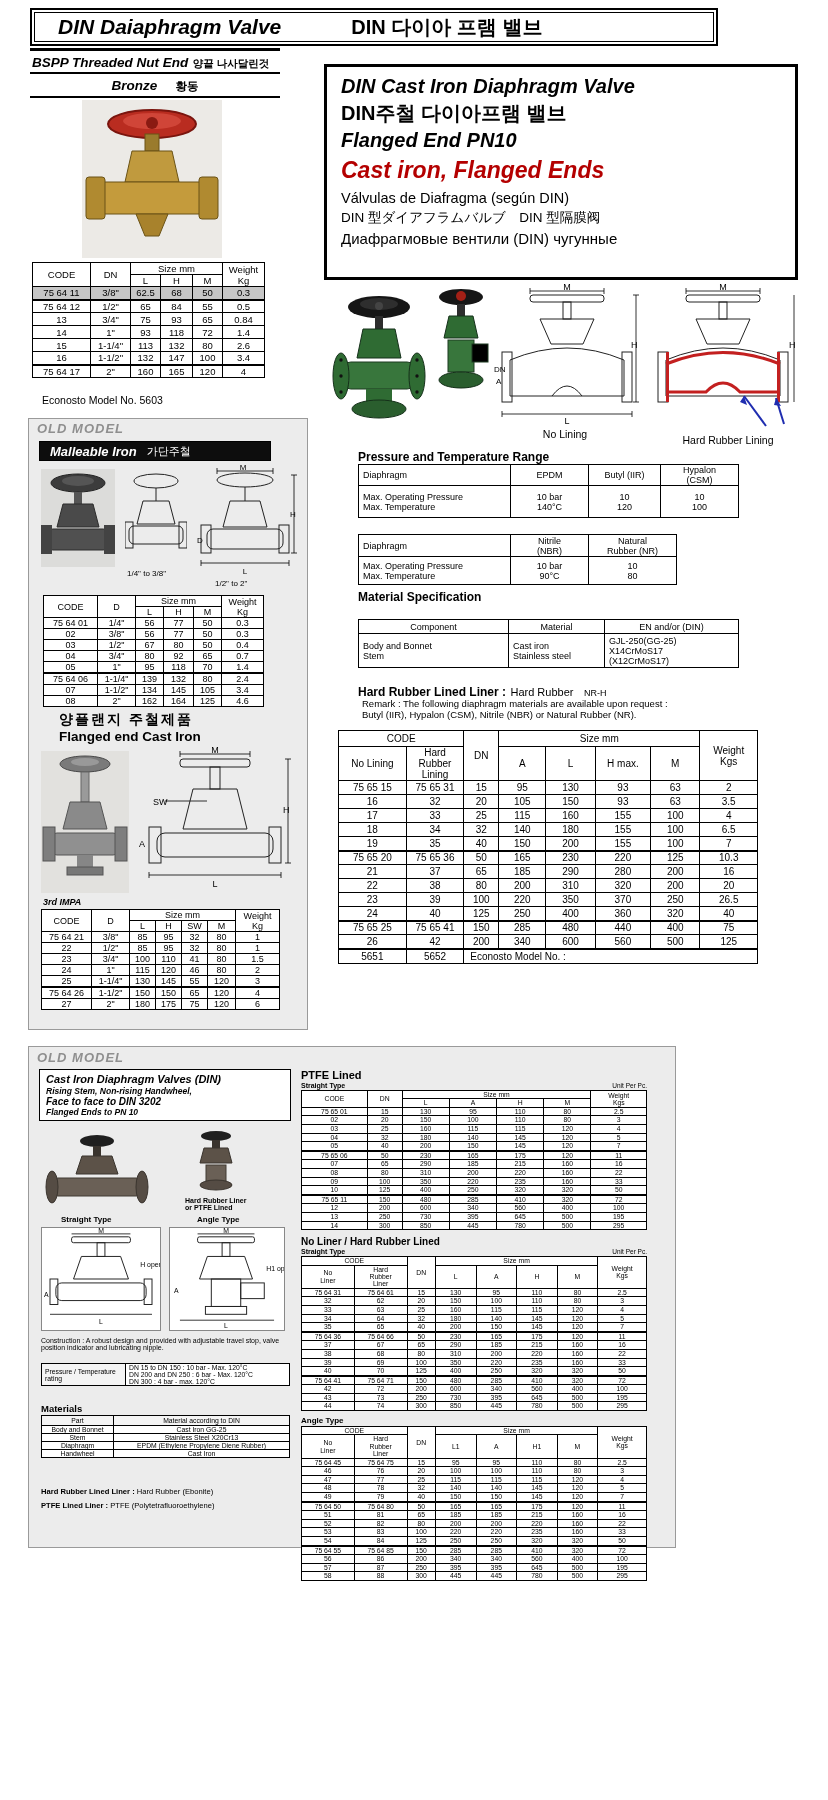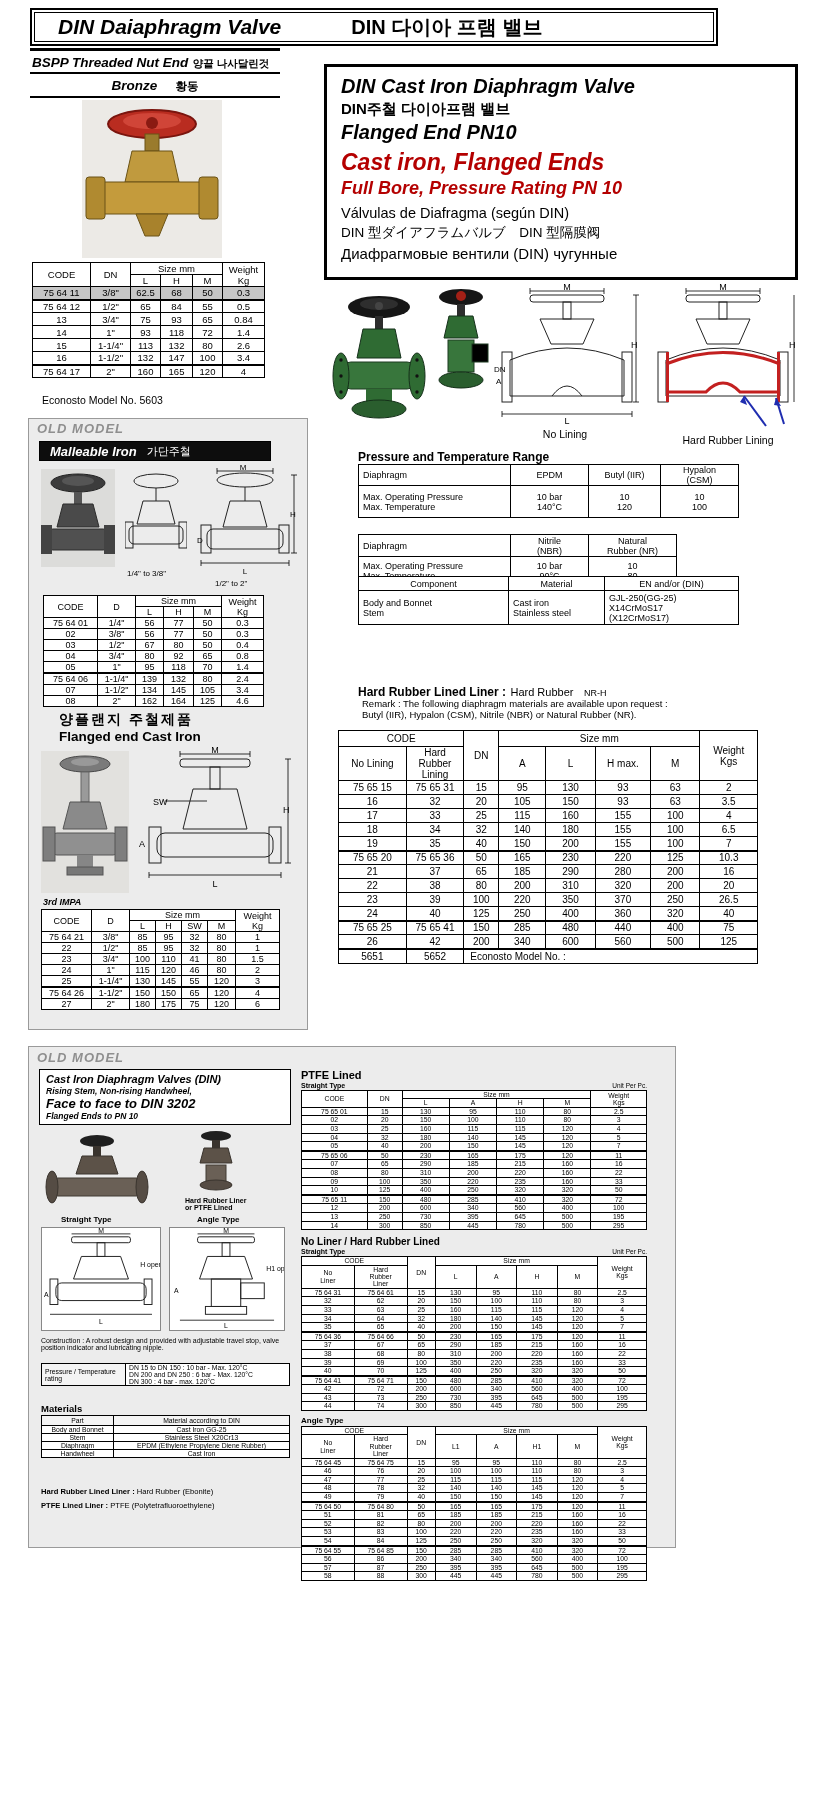--- a/index.html
+++ b/index.html
@@ -243,21 +243,21 @@
           <td>80</td>
           <td>50</td>
           <td>0.4</td>
         </tr>
         <tr>
           <td>04</td>
           <td>3/4"</td>
           <td>80</td>
           <td>92</td>
           <td>65</td>
-          <td>0.8</td>
+          <td>0.7</td>
         </tr>
         <tr>
           <td>05</td>
           <td>1"</td>
           <td>95</td>
           <td>118</td>
           <td>70</td>
           <td>1.4</td>
         </tr>
         <tr class="grp">
@@ -417,24 +417,23 @@
           <td>75</td>
           <td>120</td>
           <td>6</td>
         </tr>
       </tbody>
   </table>
 </div>
 
 <div class="abs infobox" style="left:324px;top:64px;width:474px;height:216px">
   <div class="b i" style="font-size:20px">DIN Cast Iron Diaphragm Valve</div>
-  <div class="b" style="font-size:15px;margin-top:2px">DIN주철 다이아프램 밸브</div>
+  <div class="b" style="font-size:20px;margin-top:2px">DIN주철 다이아프램 밸브</div>
   <div class="b i" style="font-size:20px;margin-top:2px">Flanged End PN10</div>
   <div class="b i red" style="font-size:23px;margin-top:5px">Cast iron, Flanged Ends</div>
-  <div class="b i red" style="font-size:18px;margin-top:2px">Full Bore, Pressure Rating PN 10</div>
   <div style="font-size:14.5px;margin-top:6px">Válvulas de Diafragma (según DIN)</div>
   <div style="font-size:13.5px;margin-top:3px">DIN 型ダイアフラムバルブ　DIN 型隔膜阀</div>
   <div style="font-size:15px;margin-top:3px">Диафрагмовые вентили (DIN) чугунные</div>
 </div>
 
 <svg class="abs" style="left:326px;top:290px" width="106" height="140" viewBox="0 0 106 140">
   <ellipse cx="53" cy="17" rx="31" ry="11" fill="#161616"></ellipse>
   <ellipse cx="53" cy="14" rx="19" ry="6" fill="#2e2e2e"></ellipse>
   <circle cx="53" cy="16" r="4" fill="#444"></circle>
   <rect x="49" y="26" width="8" height="13" fill="#2d2d2d"></rect>
@@ -561,21 +560,21 @@
       <td>10 bar
 90°C</td>
       <td>10
 80</td>
     </tr>
   </tbody>
 </table>
 
 <div class="abs b" style="left:358px;top:590px;font-size:12px">Material Specification</div>
 
-<table class="abs t ts9" style="left:358px;top:576px;width:380px">
+<table class="abs t ts9" style="left:358px;top:619px;width:380px">
   <colgroup>
       <col style="width:150px">
       <col style="width:96px">
       <col style="width:134px">
     </colgroup>
   <tbody>
     <tr style="height:14px">
       <td>Component</td>
       <td>Material</td>
       <td>EN and/or (DIN)</td>
@@ -762,21 +761,21 @@
   </tfoot>
 </table>
 
 <div class="abs graybox" style="left:28px;top:1046px;width:648px;height:502px">
   <div class="abs oldlbl" style="left:8px;top:3px">OLD MODEL</div>
 
   <div class="abs" style="left:10px;top:22px;width:252px;height:472px">
     <div style="background:#fff;border:1px solid #000;padding:3px 6px">
       <div class="b i" style="font-size:11px">Cast Iron Diaphragm Valves (DIN)</div>
       <div class="b i" style="font-size:8.5px;margin-top:1px">Rising Stem, Non-rising Handwheel,</div>
-      <div class="b i" style="font-size:13px">Face to face to DIN 3202</div>
+      <div class="b i" style="font-size:10px">Face to face to DIN 3202</div>
       <div class="b i" style="font-size:8.5px">Flanged Ends to PN 10</div>
     </div>
 
     <svg class="abs" style="left:2px;top:60px" width="112" height="82" viewBox="0 0 112 82">
       <ellipse cx="56" cy="12" rx="17" ry="6" fill="#1f1f1f"></ellipse>
       <rect x="52" y="17" width="8" height="10" fill="#3a342e"></rect>
       <path d="M41 27 L71 27 L77 45 L35 45 Z" fill="#5c5248" stroke="#3a342e"></path>
       <rect x="11" y="49" width="90" height="18" rx="6" fill="#6a6056" stroke="#403a33"></rect>
       <ellipse cx="11" cy="58" rx="6" ry="16" fill="#554c44" stroke="#3a342e"></ellipse>
       <ellipse cx="101" cy="58" rx="6" ry="16" fill="#554c44" stroke="#3a342e"></ellipse>

